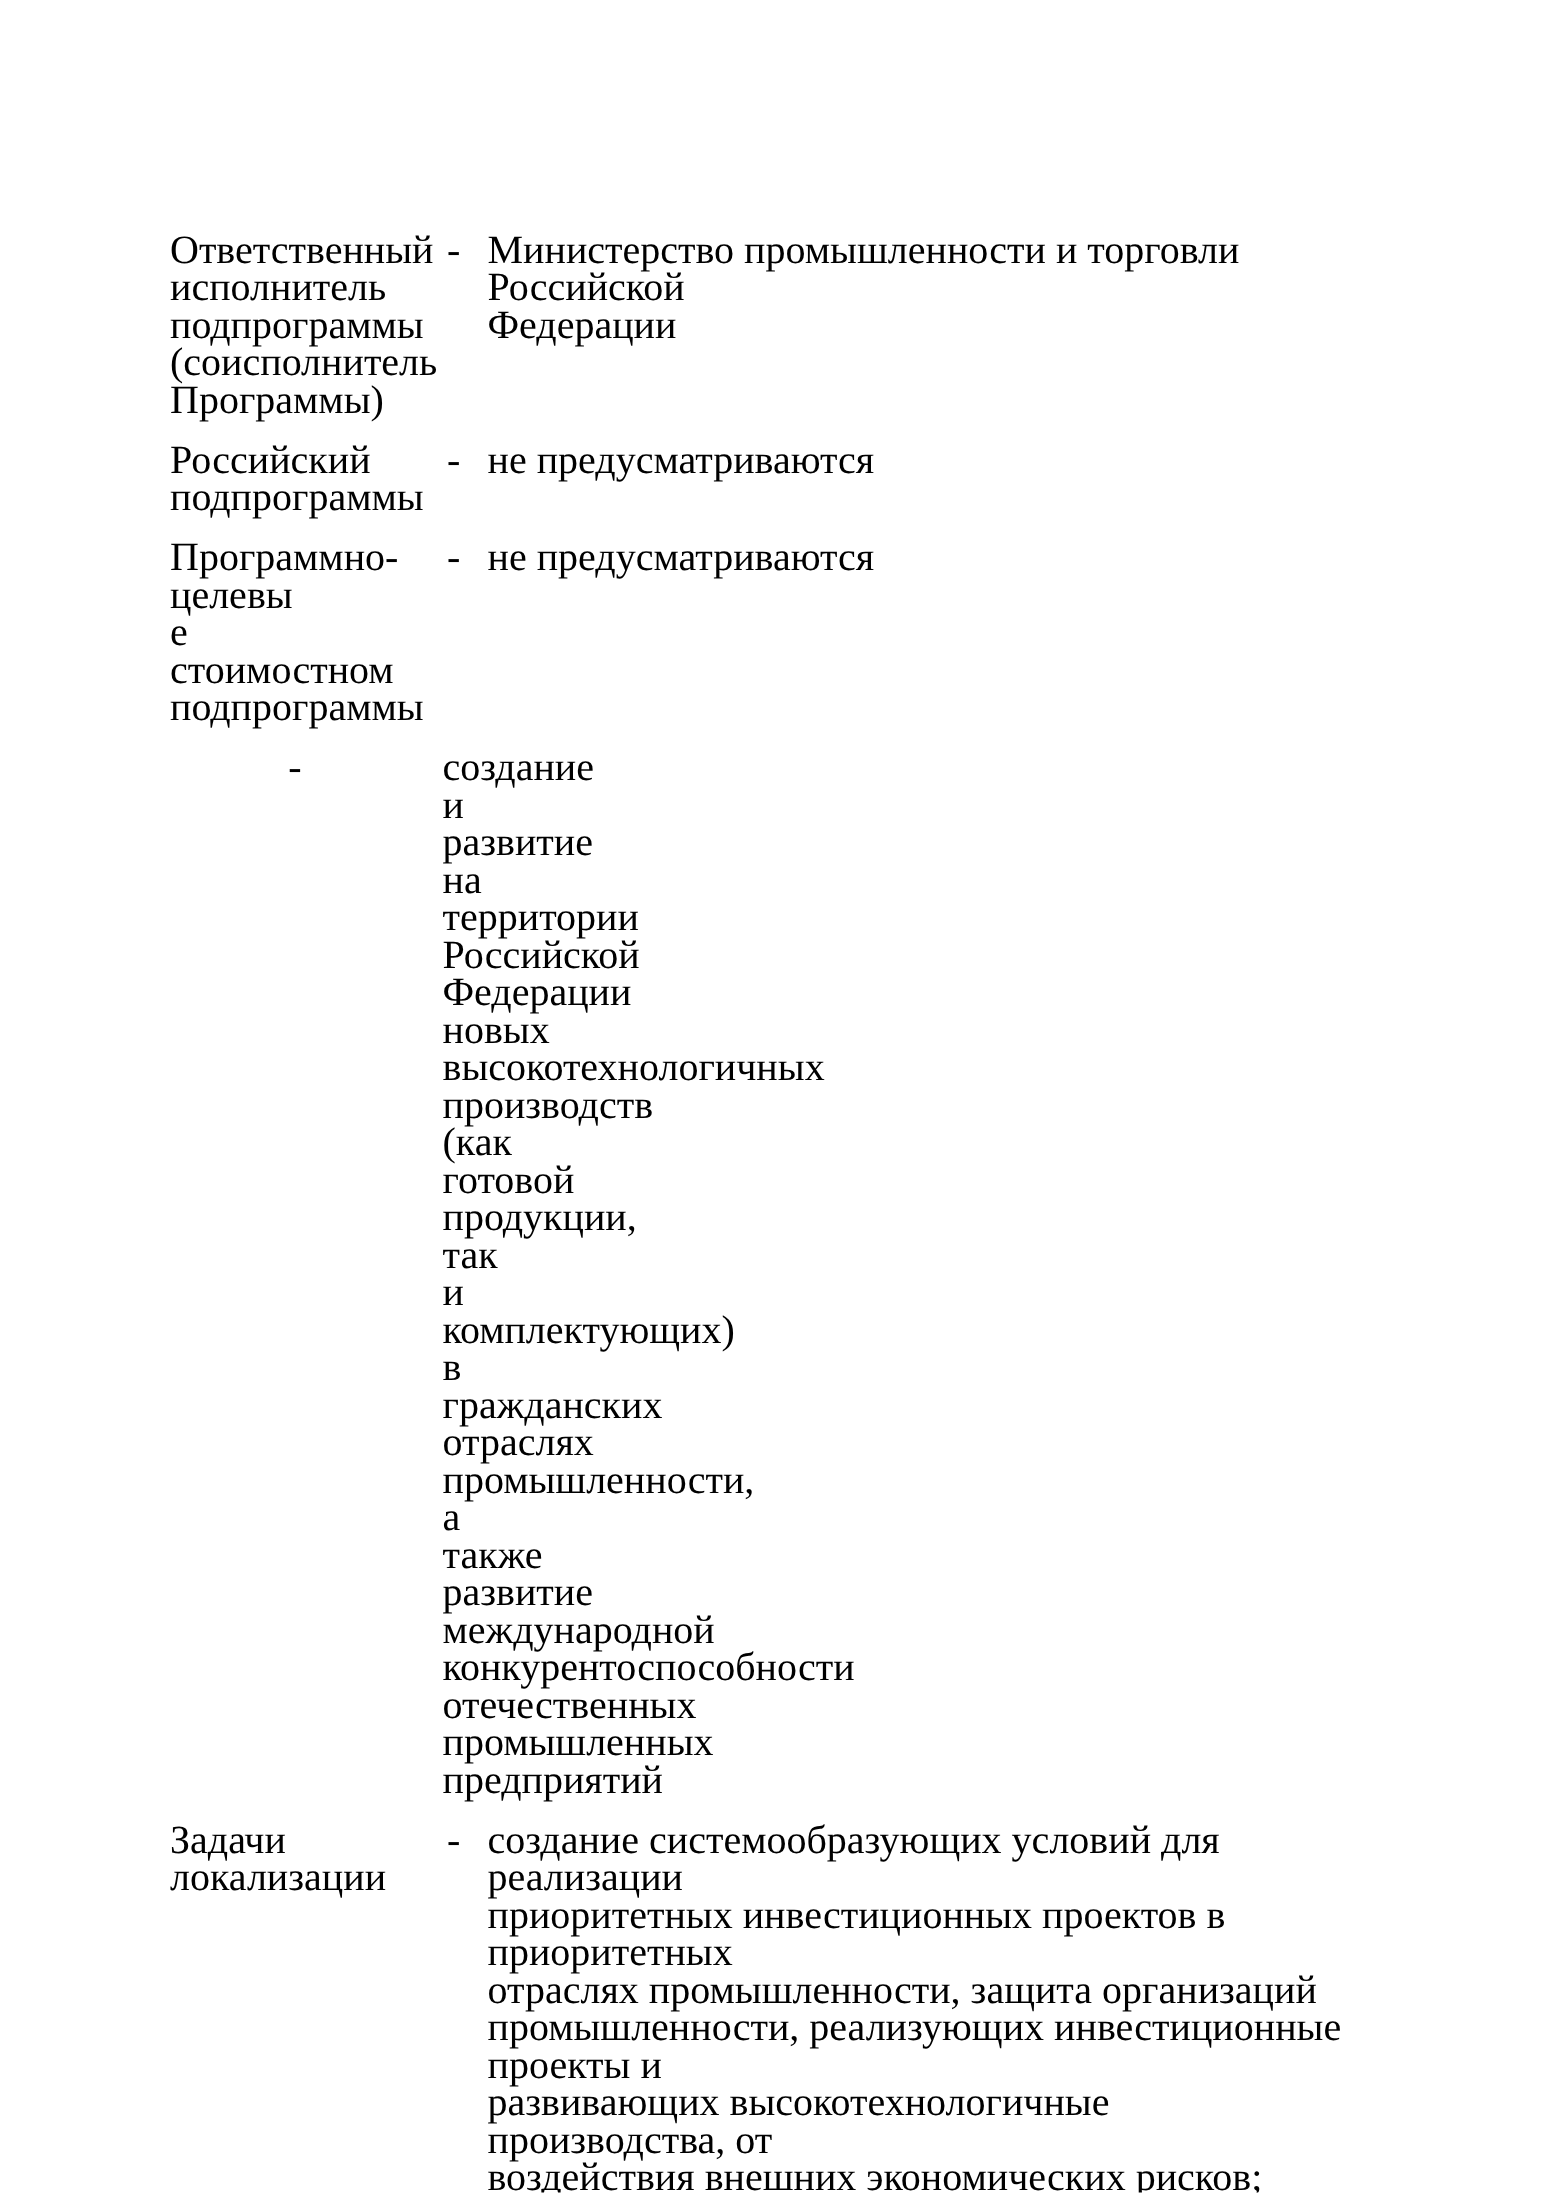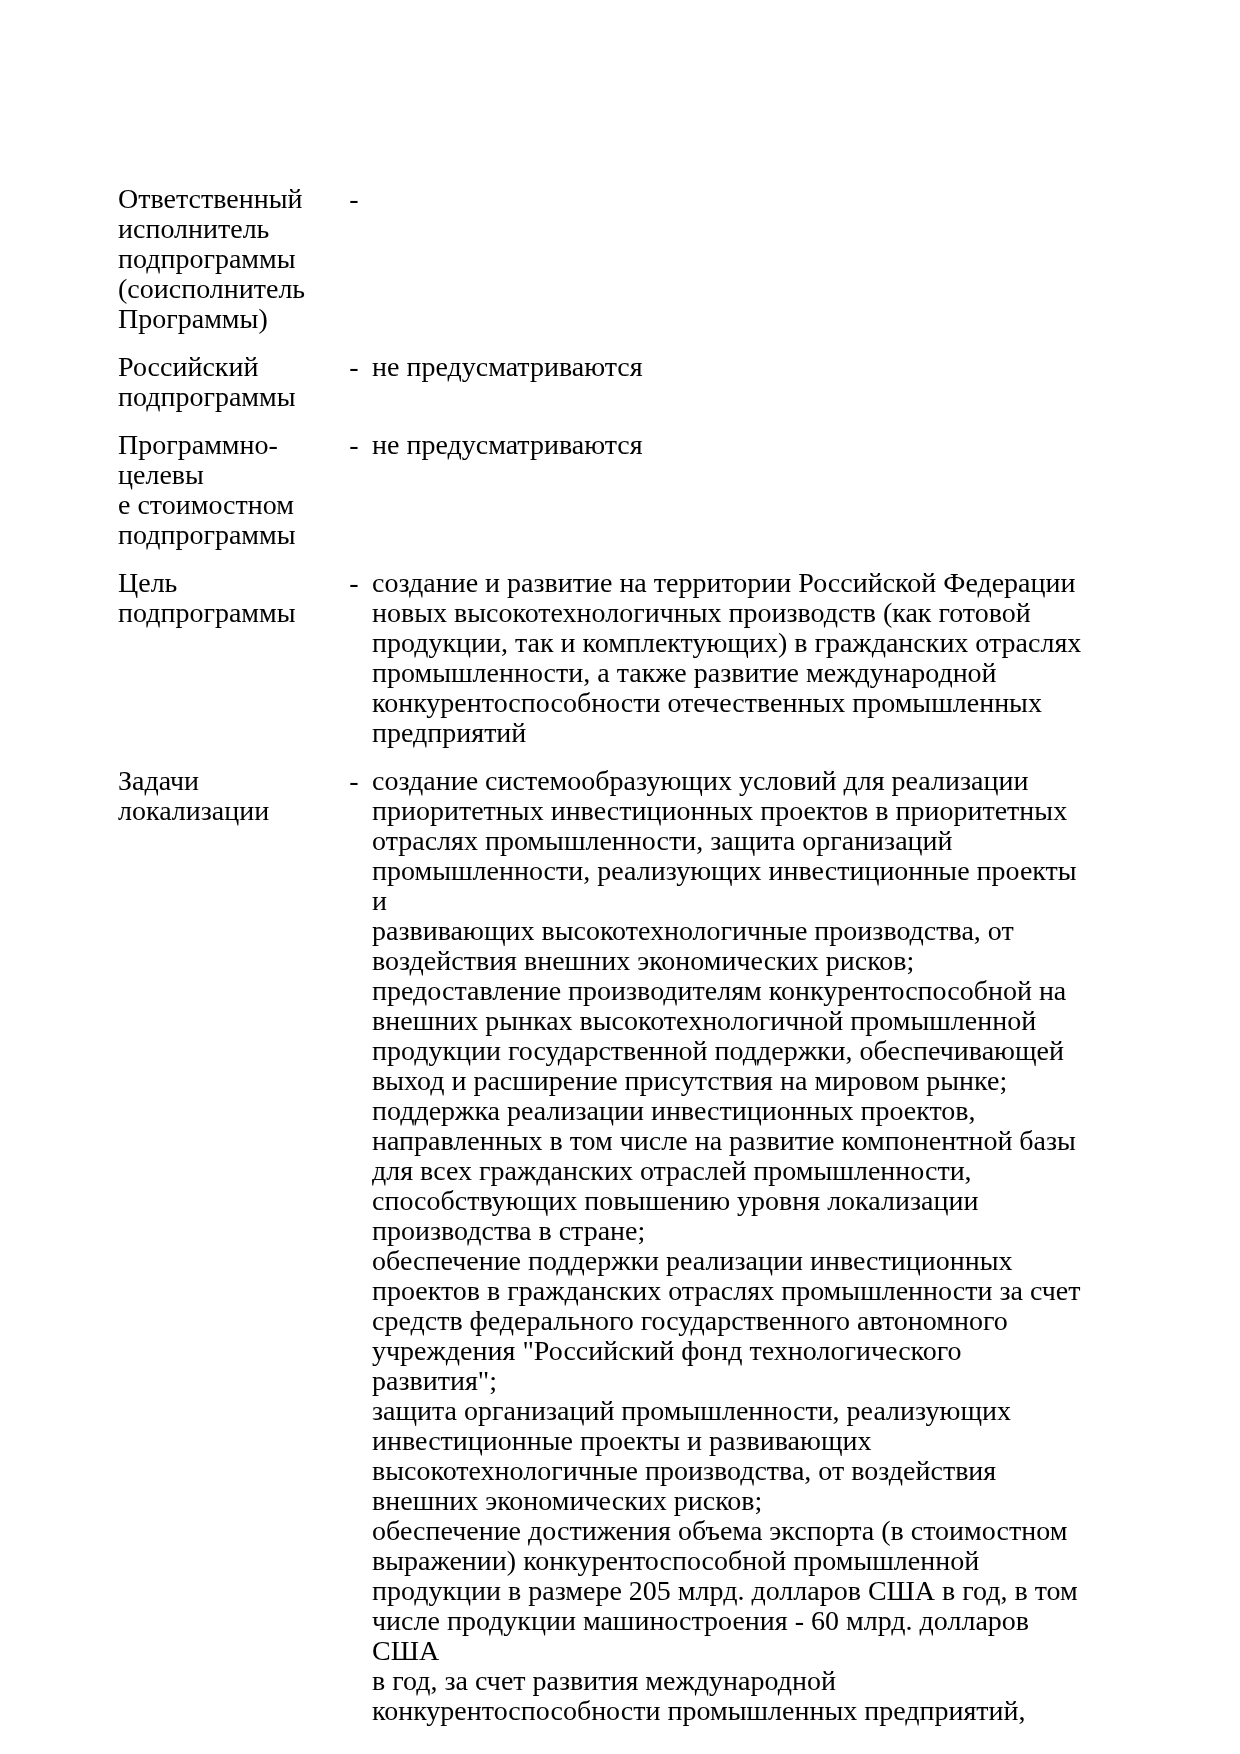--- a/index.html
+++ b/index.html
@@ -18,61 +18,63 @@
     height: 1754px;
     padding: 184px 80px 0 118px;
     background: #ffffff;
   }
   .attr-row {
     display: grid;
     grid-template-columns: 218px 36px 712px;
     margin-bottom: 18px;
   }
   .cell {
-    font-size: 28px;
+    font-size: 32px;
     line-height: 30px;
     white-space: pre-line;
     overflow-wrap: normal;
+    margin-left: 18px;
   }
   .cell.dash {
     text-align: center;
     white-space: normal;
   }
 </style>
 </head>
 <body>
 
 <div class="page">
 
   <div class="attr-row">
     <div class="cell label">Ответственный
 исполнитель
 подпрограммы
 (соисполнитель
 Программы)</div>
     <div class="cell dash">-</div>
+    <div class="cell value">Министерство промышленности и торговли Российской
+Федерации</div>
   </div>
 
   <div class="attr-row">
     <div class="cell label">Российский
 подпрограммы</div>
     <div class="cell dash">-</div>
     <div class="cell value">не предусматриваются</div>
   </div>
 
   <div class="attr-row">
     <div class="cell label">Программно-целевы
 е стоимостном
 подпрограммы</div>
     <div class="cell dash">-</div>
     <div class="cell value">не предусматриваются</div>
   </div>
 
   <div class="attr-row">
-    <div class="cell label">Цель подпрограммы</div>
     <div class="cell dash">-</div>
     <div class="cell value">создание и развитие на территории Российской Федерации
 новых высокотехнологичных производств (как готовой
 продукции, так и комплектующих) в гражданских отраслях
 промышленности, а также развитие международной
 конкурентоспособности отечественных промышленных
 предприятий</div>
   </div>
 
   <div class="attr-row">

